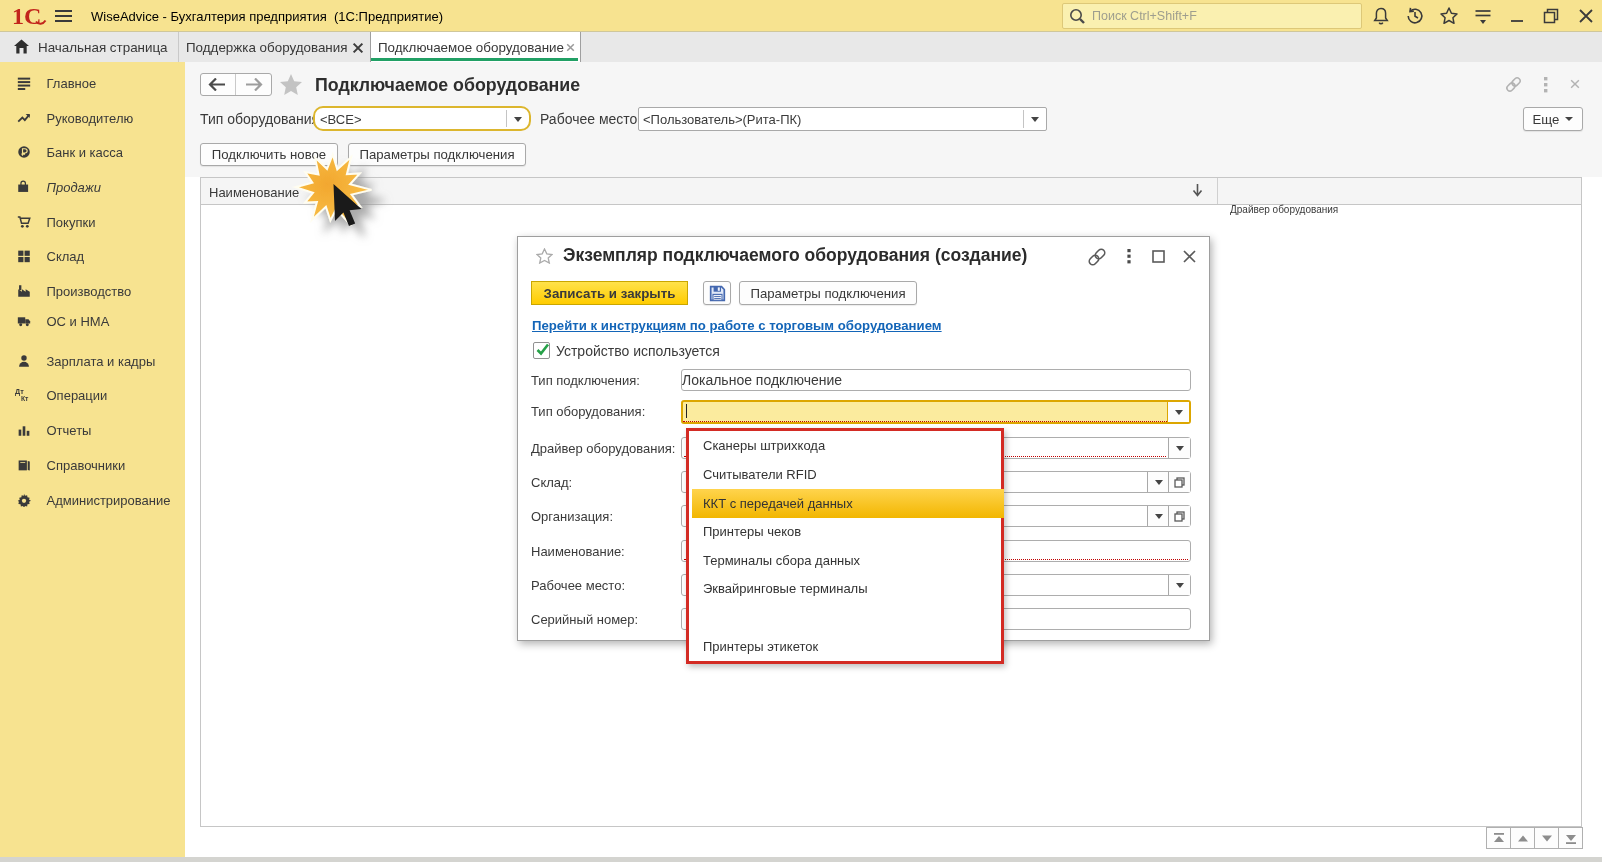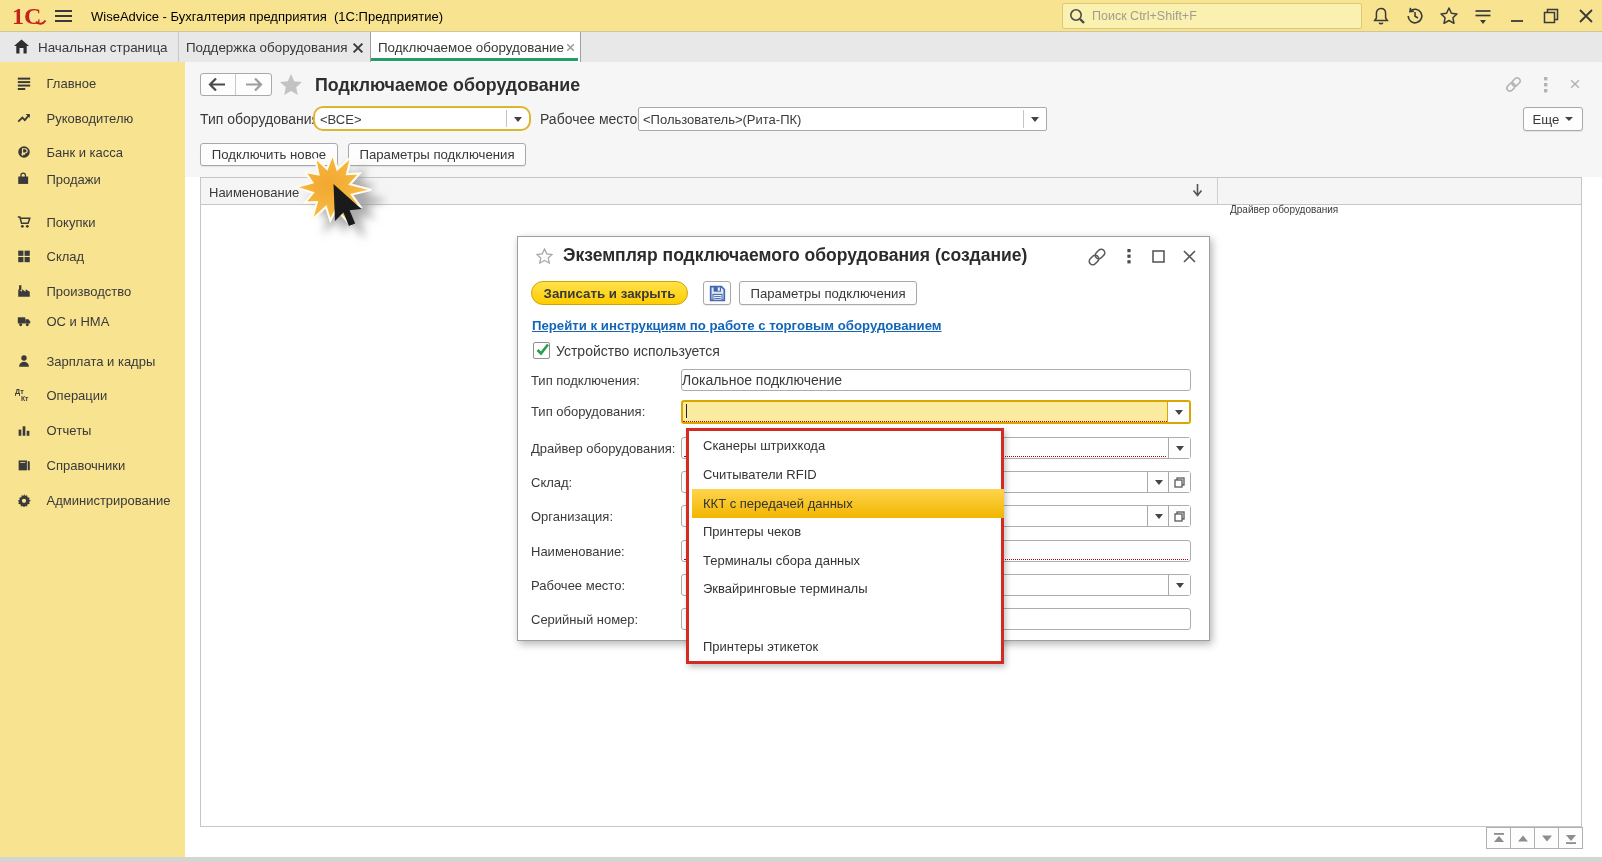--- a/index.html
+++ b/index.html
@@ -39,21 +39,21 @@
 #combo2{left:638px;top:107px;width:409px;height:24px;background:#fff;border:1px solid #a9a9a9;border-radius:2px;}
 .ddsep{position:absolute;top:2px;bottom:2px;width:1px;background:#c4c4c4;}
 .ddarr{position:absolute;width:0;height:0;border-left:4px solid transparent;border-right:4px solid transparent;border-top:5px solid #444;top:50%;margin-top:-2px;}
 
 #thead{left:200px;top:177px;width:1382px;height:28px;background:#f5f5f5;border:1px solid #c6c6c6;}
 #tbody{left:200px;top:205px;width:1382px;height:622px;background:#fff;border-left:1px solid #c6c6c6;border-right:1px solid #c6c6c6;border-bottom:1px solid #c6c6c6;}
 .pgbtn{top:827px;width:25px;height:22px;background:#fdfdfd;border:1px solid #b0b0b0;display:flex;align-items:center;justify-content:center;}
 
 #modal{left:517px;top:236px;width:693px;height:405px;background:#fff;border:1px solid #9e9e9e;box-shadow:2px 3px 8px rgba(0,0,0,0.3);}
 #mtitle{left:563px;top:245px;font-size:17.5px;font-weight:bold;color:#2b2b2b;}
-#ybtn{left:531px;top:281px;width:157px;height:24px;background:linear-gradient(#ffe24a,#fc0);border:1px solid #c9a600;border-radius:12px;font-size:13.3px;font-weight:bold;color:#3a3a3a;display:flex;align-items:center;justify-content:center;}
+#ybtn{left:531px;top:281px;width:157px;height:24px;background:linear-gradient(#ffe24a,#fc0);border:1px solid #c9a600;border-radius:0;font-size:13.3px;font-weight:bold;color:#3a3a3a;display:flex;align-items:center;justify-content:center;}
 #savebtn{left:703px;top:281px;width:28px;height:24px;}
 #parbtn{left:739px;top:281px;width:178px;height:24px;}
 #mlink{left:532px;top:318px;font-size:13.2px;font-weight:bold;color:#1365b8;text-decoration:underline;}
 #chkbox{left:533px;top:342px;width:17px;height:17px;background:#fff;border:1px solid #919191;border-radius:2px;}
 #chklbl{left:556px;top:343px;font-size:14px;}
 .frow-lbl{left:531px;font-size:13px;}
 .inp{position:absolute;left:681px;width:510px;height:22px;background:#fff;border:1px solid #adadad;border-radius:3px;font-size:14px;color:#3a3a3a;display:flex;align-items:center;padding-left:0;}
 .inbtn{position:absolute;right:0;top:0;bottom:0;width:22px;border-left:1px solid #a9a9a9;background:#fdfdfd;display:flex;align-items:center;justify-content:center;}
 
 #ddl{left:686px;top:428px;width:318px;height:236px;background:#fff;border:3px solid #d32b24;box-shadow:2px 3px 6px rgba(0,0,0,0.25);}
@@ -87,21 +87,21 @@
     </svg>
     <span class="sbtxt">Руководителю</span>
   </div>
 <div class="abs sbitem" style="top:135px;">
     <svg class="sbico" viewBox="0 0 17 17">
       <circle cx="8.5" cy="8.5" r="7" fill="#3a3a3a"></circle>
       <path d="M6.7 13 V4.5 h3 a2.6 2.6 0 0 1 0 5.2 h-3 M5.3 11 h4.5" stroke="#f7e390" stroke-width="1.4" fill="none"></path>
     </svg>
     <span class="sbtxt">Банк и касса</span>
   </div>
-<div class="abs sbitem" style="top:162px;">
+<div class="abs sbitem" style="top:170px;font-style:italic;">
     <svg class="sbico" viewBox="0 0 17 17">
       <path d="M1.5 5.5 h12 v9 H1.5 Z" fill="#3a3a3a"></path>
       <path d="M4.8 7 V4 a2.7 2.7 0 0 1 5.4 0 V7" fill="none" stroke="#3a3a3a" stroke-width="1.5"></path>
     </svg>
     <span class="sbtxt">Продажи</span>
   </div>
 <div class="abs sbitem" style="top:205px;">
     <svg class="sbico" viewBox="0 0 17 17">
       <path d="M1 2.5 h2.5 l2 7.5 h8 l2 -6 H4.2" fill="none" stroke="#3a3a3a" stroke-width="1.8"></path>
       <circle cx="6.5" cy="13.8" r="1.7" fill="#3a3a3a"></circle>

